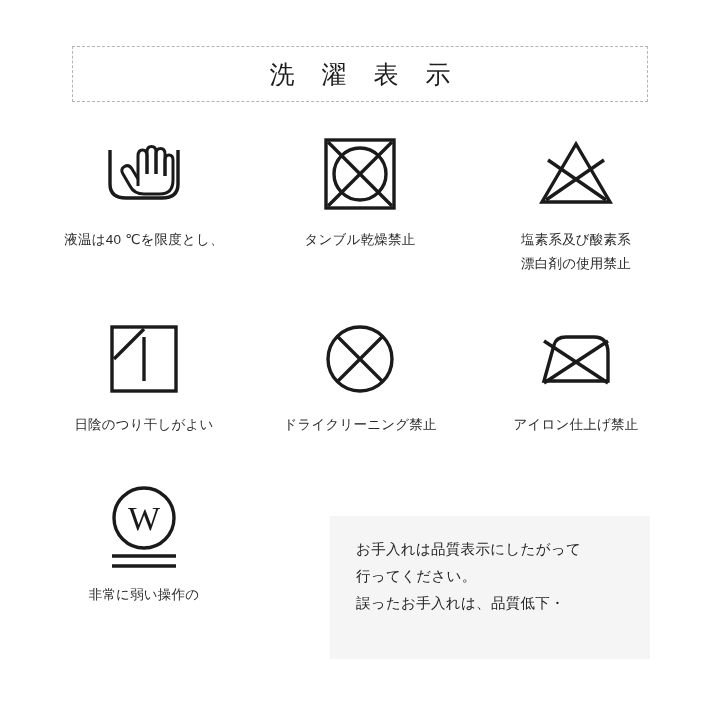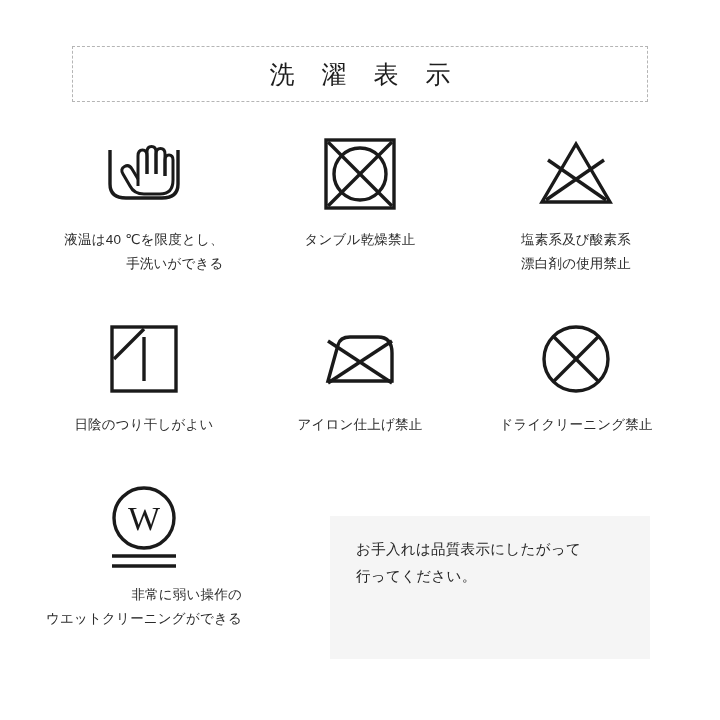--- a/index.html
+++ b/index.html
@@ -114,21 +114,20 @@
             <g fill="none" stroke="#1a1a1a" stroke-width="3">
               <path d="M42 52 L42 22 Q42 16 46.5 16 Q51 16 51 22 L51 40"></path>
               <path d="M51 40 L51 18 Q51 12.5 55.5 12.5 Q60 12.5 60 18 L60 40"></path>
               <path d="M60 40 L60 20 Q60 14.5 64.5 14.5 Q69 14.5 69 20 L69 42"></path>
               <path d="M69 42 L69 26 Q69 21 73 21 Q77 21 77 26 L77 46 Q77 60 64 60 L48 60 Q38 60 34 52 L27 40 Q24 35 28.5 32.5 Q33 30 36 35 L42 45"></path>
             </g>
           </svg>
         </div>
         <div class="caption">
           <div>液温は40 ℃を限度とし、</div>
-          <div>手洗いができる</div>
         </div>
       </div>
 
       <div class="cell">
         <div class="symbol">
           <svg width="96" height="80" viewBox="0 0 96 80">
             <rect x="14" y="6" width="68" height="68" fill="none" stroke="#1a1a1a" stroke-width="3.4"></rect>
             <circle cx="48" cy="40" r="26" fill="none" stroke="#1a1a1a" stroke-width="3.4"></circle>
             <line x1="16" y1="8" x2="80" y2="72" stroke="#1a1a1a" stroke-width="3.4"></line>
             <line x1="80" y1="8" x2="16" y2="72" stroke="#1a1a1a" stroke-width="3.4"></line>
@@ -165,63 +164,63 @@
           </svg>
         </div>
         <div class="caption">
           <div>日陰のつり干しがよい</div>
         </div>
       </div>
 
       <div class="cell">
         <div class="symbol">
           <svg width="96" height="80" viewBox="0 0 96 80">
+            <circle cx="48" cy="40" r="32" fill="none" stroke="#1a1a1a" stroke-width="3.4"></circle>
+            <line x1="25" y1="17" x2="71" y2="63" stroke="#1a1a1a" stroke-width="3.4"></line>
+            <line x1="71" y1="17" x2="25" y2="63" stroke="#1a1a1a" stroke-width="3.4"></line>
+          </svg>
+        </div>
+        <div class="caption">
+          <div>ドライクリーニング禁止</div>
+        </div>
+      </div>
+
+      <div class="cell">
+        <div class="symbol">
+          <svg width="96" height="80" viewBox="0 0 96 80">
             <path d="M16 62 L26 26 Q28 18 38 18 L66 18 Q80 18 80 34 L80 62 Z" fill="none" stroke="#1a1a1a" stroke-width="3.4"></path>
             <line x1="16" y1="22" x2="80" y2="64" stroke="#1a1a1a" stroke-width="3.4"></line>
             <line x1="80" y1="22" x2="16" y2="64" stroke="#1a1a1a" stroke-width="3.4"></line>
           </svg>
         </div>
         <div class="caption">
           <div>アイロン仕上げ禁止</div>
-        </div>
-      </div>
-
-      <div class="cell">
-        <div class="symbol">
-          <svg width="96" height="80" viewBox="0 0 96 80">
-            <circle cx="48" cy="40" r="32" fill="none" stroke="#1a1a1a" stroke-width="3.4"></circle>
-            <line x1="25" y1="17" x2="71" y2="63" stroke="#1a1a1a" stroke-width="3.4"></line>
-            <line x1="71" y1="17" x2="25" y2="63" stroke="#1a1a1a" stroke-width="3.4"></line>
-          </svg>
-        </div>
-        <div class="caption">
-          <div>ドライクリーニング禁止</div>
         </div>
       </div>
     </div>
 
     <div class="row3" style="display:flex;width:648px;">
       <div class="cell">
         <div class="symbol">
           <svg width="96" height="90" viewBox="0 0 96 90">
             <circle cx="48" cy="34" r="30" fill="none" stroke="#1a1a1a" stroke-width="3.4"></circle>
             <text x="48" y="46" text-anchor="middle" font-family="Liberation Serif, serif" font-size="34" fill="#1a1a1a">W</text>
             <line x1="16" y1="72" x2="80" y2="72" stroke="#1a1a1a" stroke-width="3.4"></line>
             <line x1="16" y1="82" x2="80" y2="82" stroke="#1a1a1a" stroke-width="3.4"></line>
           </svg>
         </div>
         <div class="caption">
           <div>非常に弱い操作の</div>
-          <div>ウエットクリーニングができる</div>
         </div>
       </div>
       <div class="cell"></div>
       <div class="cell"></div>
     </div>
 
   </div>
 
   <div class="note-box">
     <div class="note-line">お手入れは品質表示にしたがって</div>
     <div class="note-line">行ってください。</div>
+    <div class="note-line">誤ったお手入れは、品質低下・</div>
   </div>
 
 </div>
 
 </body></html>

